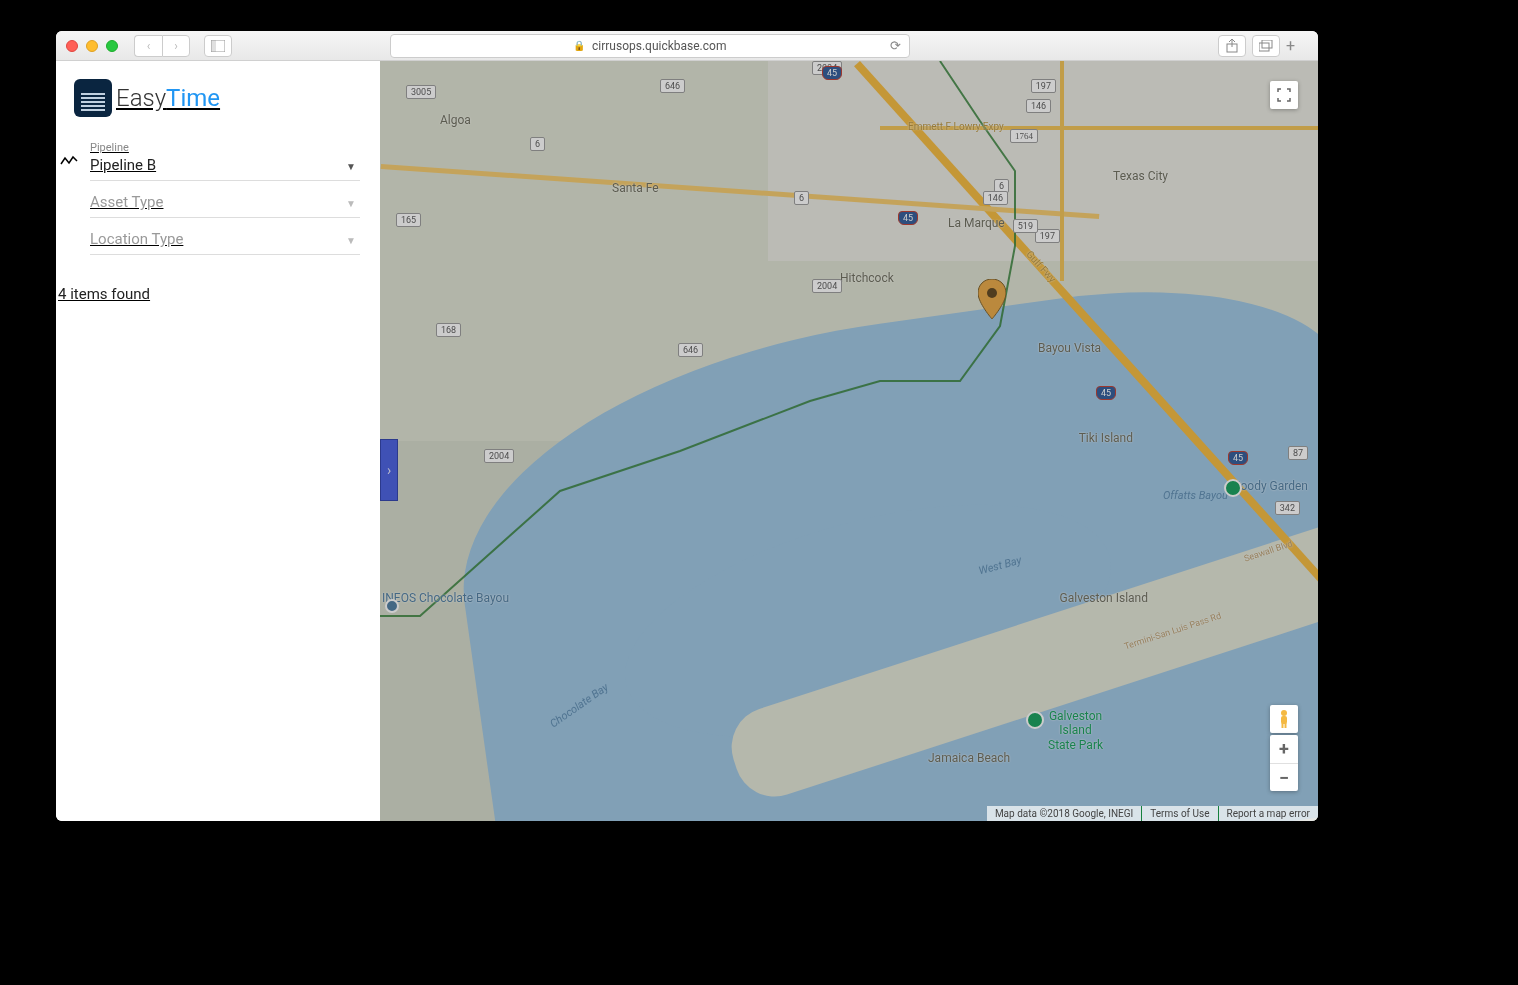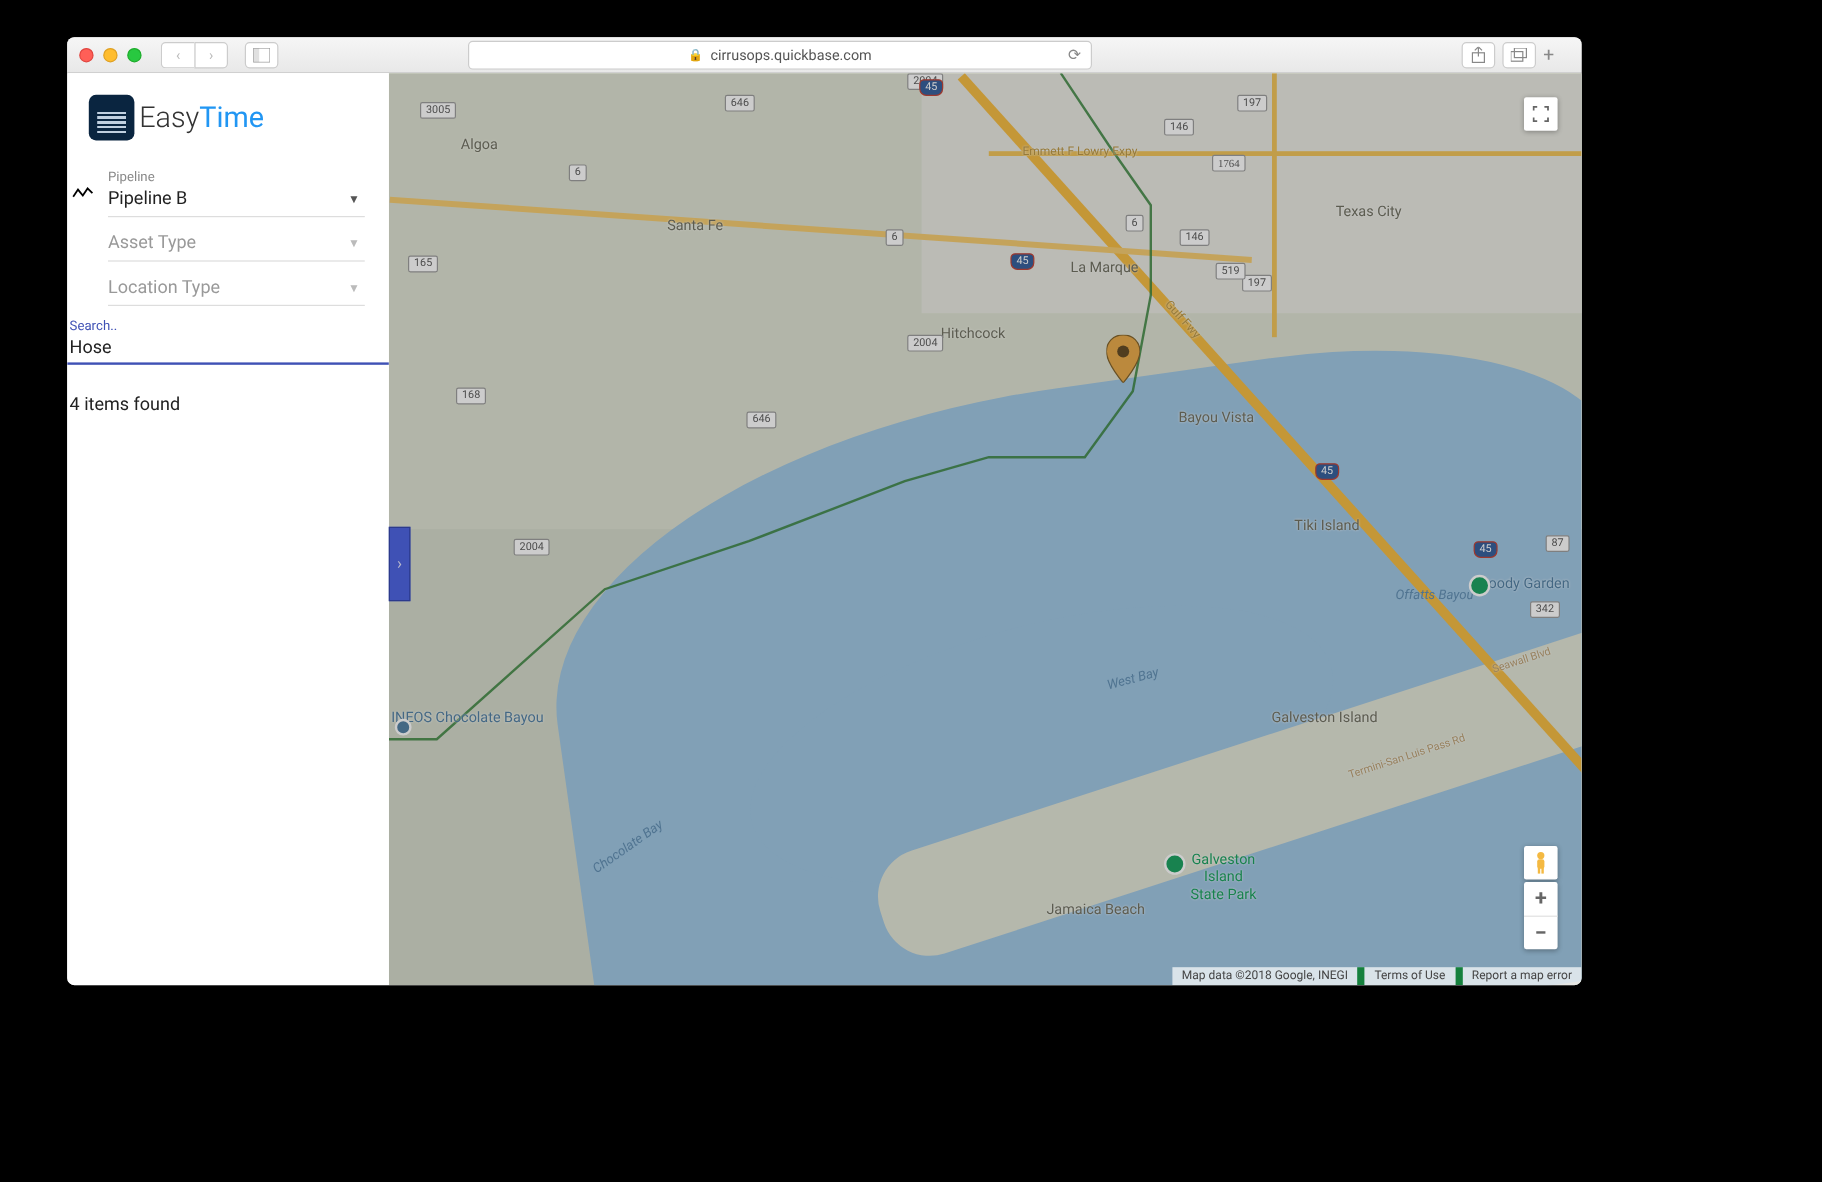--- a/index.html
+++ b/index.html
@@ -75,27 +75,28 @@
   border-radius: 4px; display: flex; align-items: center; justify-content: center;
   color: #888; font-size: 12px;
 }
 .plus-tab { width: 22px; color: #888; font-size: 16px; }
 .content {
   flex: 1;
   display: flex;
   position: relative;
 }
 .sidebar {
-  width: 268px;
+  width: 324px;
   background: #fff;
   display: flex;
   flex-direction: column;
   padding: 10px 0 0 0;
   position: relative;
   z-index: 10;
+  text-decoration: underline;
 }
 .logo {
   display: flex;
   align-items: center;
   padding: 8px 18px 18px;
   gap: 4px;
 }
 .logo-icon {
   width: 38px; height: 38px; background: #0a2540;
   border-radius: 6px; position: relative;
@@ -318,21 +319,21 @@
 .zoom-btn:first-child { border-bottom: 1px solid #e0e0e0; }
 .attribution {
   position: absolute;
   bottom: 0; right: 0;
   display: flex;
   gap: 0;
   font-size: 10px;
   color: #444;
   background: rgba(255,255,255,0.7);
 }
-.attribution span { padding: 2px 8px; border-left: 6px solid #15803d; }
+.attribution span { padding: 2px 8px; border-left: 1px solid #15803d; }
 .attribution span:first-child { border-left: none; }
 </style>
 </head>
 <body>
 
 <div class="browser-window">
   <div class="titlebar">
     <div class="traffic">
       <div class="dot red"></div>
       <div class="dot yellow"></div>
@@ -401,26 +402,20 @@
       </div>
 
       <div class="filter-row">
         <div class="filter-icon"></div>
         <div class="filter-field">
           <div class="filter-value placeholder">Location Type</div>
           <span class="dropdown-arrow muted">▼</span>
         </div>
       </div>
 
-      <div class="search-section">
-        <div class="search-label">Search..</div>
-        <div class="search-input-wrap">
-          <div class="search-value">Hose</div>
-        </div>
-      </div>
 
       <div class="results">4 items found</div>
 
       <div class="collapse-handle">›</div>
     </div>
 
     <div class="map">
       <div class="land north"></div>
       <div class="land urban"></div>
       <div class="water bay"></div>

